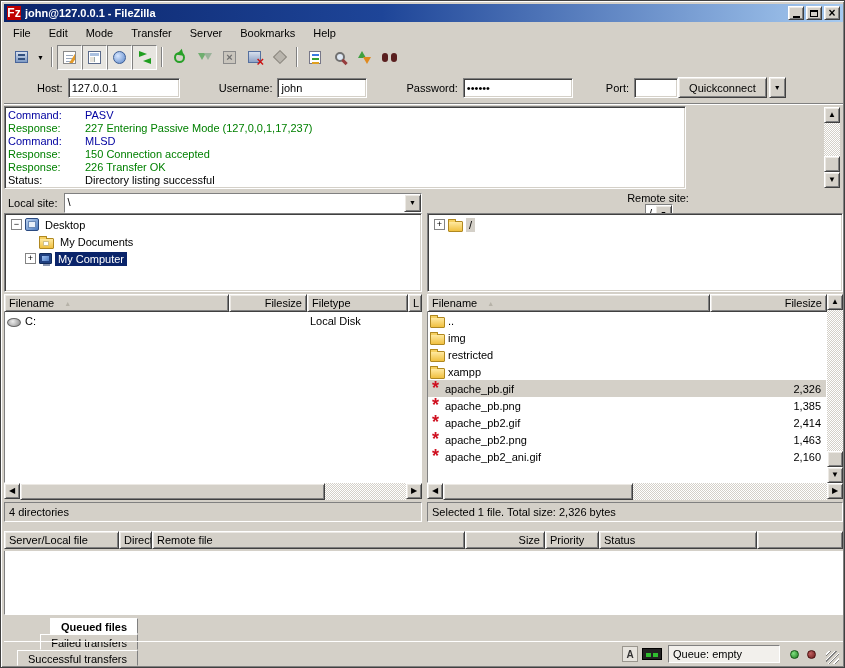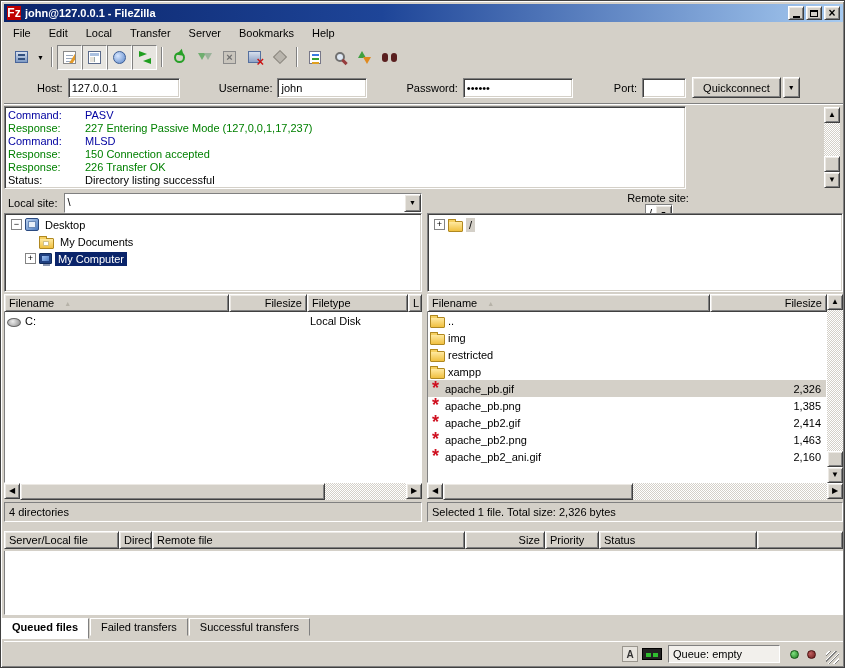--- a/index.html
+++ b/index.html
@@ -62,21 +62,21 @@
   .i-sync { position:relative; width:13px; height:13px; }
   .i-sync::before { content:""; position:absolute; left:0; top:0; border-left:4px solid transparent; border-right:4px solid transparent; border-bottom:7px solid #3fa03f; }
   .i-sync::after { content:""; position:absolute; right:0; bottom:0; border-left:4px solid transparent; border-right:4px solid transparent; border-top:7px solid #e08a1e; }
   .i-binoc { position:relative; width:15px; height:11px; }
   .i-binoc::before, .i-binoc::after { content:""; position:absolute; top:1px; width:6px; height:9px; background:#5a1f1f; border-radius:3px; }
   .i-binoc::before { left:0; } .i-binoc::after { right:0; }
   
   .qcbar { position:absolute; top:71px; left:3px; width:839px; height:31px; display:flex; align-items:center; padding-left:8px; font-size:11px; }
   .qc-label { margin-right:5px; white-space:nowrap;padding-left:25px; }
   .qc-input { height:20px; font-size:11px; padding:2px 3px; outline:none; }
-  .qc-btn { height:21px; font-size:11px; padding:0 10px; margin-left:6px; display:flex; align-items:center;text-align:center; }
+  .qc-btn { height:21px; font-size:11px; padding:0 10px; display:flex; align-items:center;text-align:center; }
   .qc-dd { width:17px; height:21px; margin-left:2px; display:flex; align-items:center; justify-content:center; }
   .sep-after-qc { position:absolute; top:102px; left:3px; width:839px; }
   
   .log { position:absolute; top:105px; left:3px; width:682px; height:83px; padding:2px 0 0 3px; overflow:hidden; }
   .log-line { display:flex; height:13px; font-size:11px; line-height:13px; white-space:nowrap; }
   .log-label { width:77px; flex:none; }
   .t-cmd { color:#0000a0; } .t-resp { color:#008000; } .t-stat { color:#000; }
   
   .vscroll { position:absolute; width:16px; display:flex; flex-direction:column; }
   .sb-btn { width:16px; height:16px; display:flex; align-items:center; justify-content:center; flex:none; }
@@ -117,21 +117,21 @@
   .pane-body { position:absolute; top:311px; height:171px; background:#fff; overflow:hidden; font-size:11px; }
   .frow { display:flex; align-items:center; height:17px; white-space:nowrap; }
   .frow .name { flex:1; overflow:hidden; }
   .frow .size { text-align:right; padding-right:5px; flex:none; }
   .frow.selected { background:#d4d0c8; }
   .status-row { position:absolute; top:501px; height:20px; font-size:11px; padding:3px 4px; border:1px solid; border-color:#808080 #fff #fff #808080; background:#d4d0c8; white-space:nowrap; overflow:hidden; }
   
   .queue-hdr { position:absolute; top:530px; left:3px; width:839px; height:20px; display:flex; }
   .queue-body { position:absolute; top:550px; left:3px; width:839px; height:64px; background:#fff; }
   
-  .tabs { position:absolute; top:617px; left:0; height:21px; display:flex; align-items:flex-start; }
+  .tabs { position:absolute; top:617px; left:16px; height:21px; display:flex; align-items:flex-end;flex-direction:column; }
   .tab { height:18px; padding:2px 10px 0; font-size:11px; background:#d4d0c8; border:1px solid; border-color:#fff #808080 #d4d0c8 #fff; margin-right:1px; white-space:nowrap; }
   .tab.active { height:21px; background:#fff; font-weight:bold; border-bottom-color:#fff; }
   
   .statusbar { position:absolute; top:640px; left:3px; width:839px; height:25px; border-top:1px solid #fff; display:flex; align-items:center; justify-content:flex-end; padding:0 4px; }
   .sb-icon-a { width:16px; height:16px; border:1px solid #9a968e; background:#e7e4de; font-size:10px; font-weight:bold; color:#333; display:flex; align-items:center; justify-content:center; margin-right:4px; }
   .sb-badge { width:20px; height:12px; background:#222; border:1px solid #000; position:relative; margin-right:6px; }
   .sb-badge::before { content:""; position:absolute; left:3px; top:4px; width:5px; height:4px; background:#2fbf2f; box-shadow:7px 0 0 #2fbf2f; }
   .queue-status { width:112px; height:18px; border:1px solid; border-color:#808080 #fff #fff #808080; background:#f2f0ec; font-size:11px; padding:2px 4px; margin-right:10px; white-space:nowrap; }
   .led { width:9px; height:9px; border-radius:50%; margin-right:8px; flex:none; }
   .led-green { background:radial-gradient(circle at 35% 35%, #7fe07f, #1c7a1c); border:1px solid #145514; }
@@ -153,21 +153,21 @@
         <span class="glyph-max"></span>
       </div>
     <div class="win-btn raised">
         <span class="glyph-close">×</span>
       </div>
   </div>
 
   <div class="menubar">
     <span class="menu-item">File</span>
     <span class="menu-item">Edit</span>
-    <span class="menu-item">Local</span>
+    <span class="menu-item">Mode</span>
     <span class="menu-item">Transfer</span>
     <span class="menu-item">Server</span>
     <span class="menu-item">Bookmarks</span>
     <span class="menu-item">Help</span>
   </div>
 
   <div class="toolbar">
     <div class="tb-btn">
         <span class="i-server"></span>
       </div>
@@ -218,21 +218,21 @@
       </div>
   </div>
 
   <div class="qcbar">
     <span class="qc-label">Host:</span>
     <input class="qc-input field" style="width: 112px;" value="127.0.0.1">
     <span class="qc-label" style="margin-left:14px">Username:</span>
     <input class="qc-input field" style="width: 90px;" value="john">
     <span class="qc-label" style="margin-left:14px">Password:</span>
     <input class="qc-input field" style="width: 110px;" value="••••••">
-    <span class="qc-label" style="margin-left:16px">Port:</span>
+    <span class="qc-label" style="margin-left:8px">Port:</span>
     <input class="qc-input field" style="width: 44px;" value="">
     <div class="qc-btn raised">Quickconnect</div>
     <div class="qc-dd raised">
         <span class="arrow7">▼</span>
       </div>
   </div>
   <div class="groove sep-after-qc"></div>
 
   <div class="log field">
     <div class="log-line">

